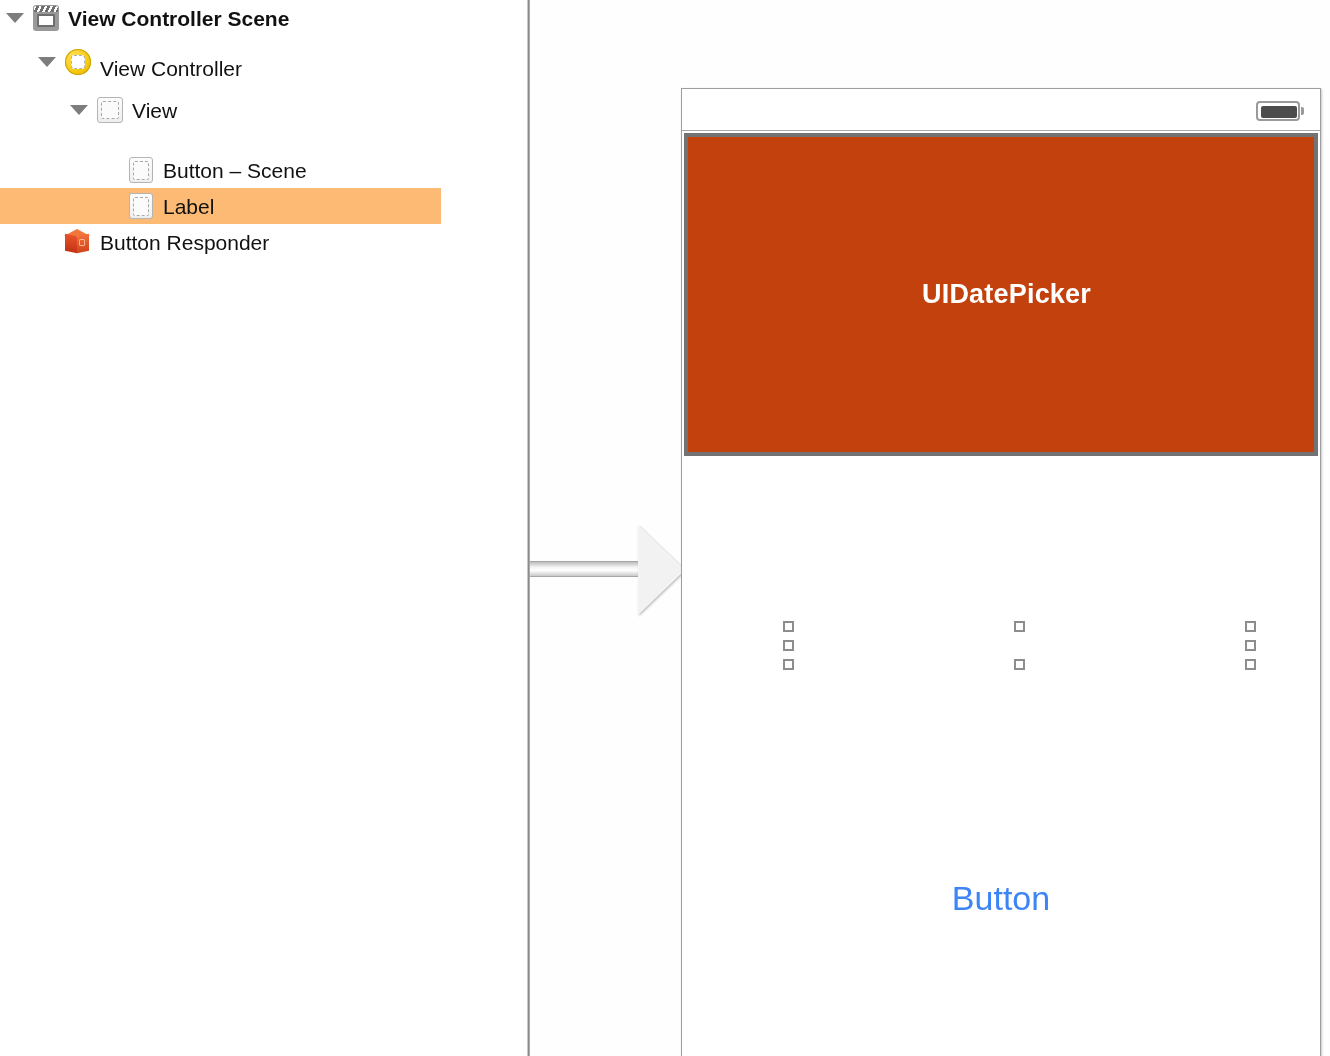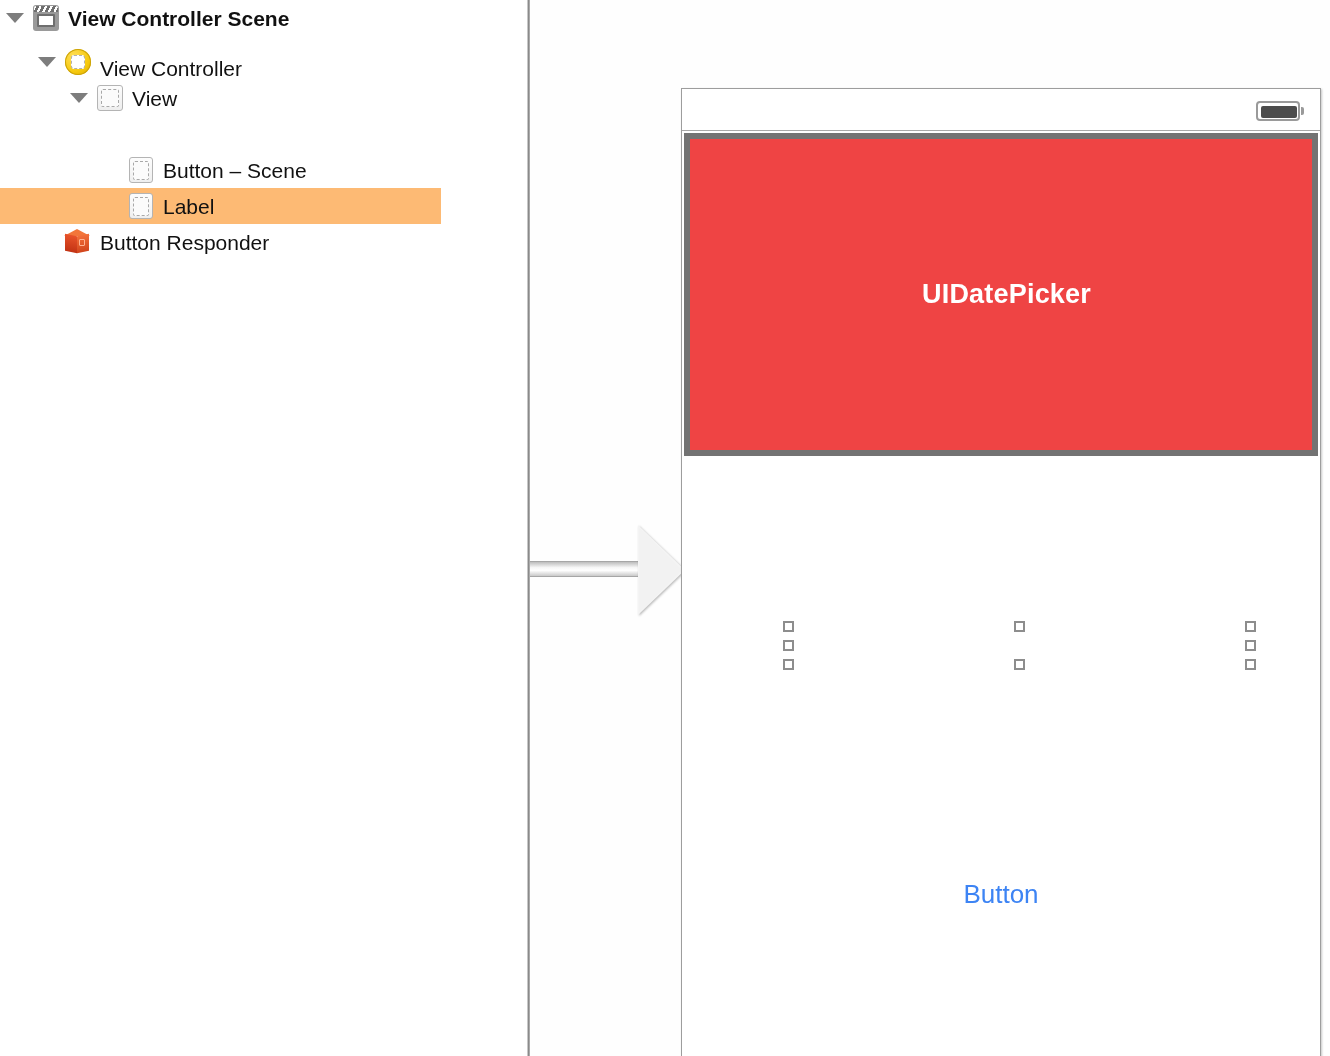--- a/index.html
+++ b/index.html
@@ -193,37 +193,37 @@
     position:absolute; left:3px; top:3px; width:36px; height:12px;
     background:#4c4c4c; border-radius:2px;
   }
   #battery .nub {
     position:absolute; left:45px; top:6px; width:3px; height:8px;
     background:#9a9a9a; border-radius:0 2px 2px 0;
   }
 
   #picker {
     position:absolute; left:2px; top:44px; width:634px; height:323px;
-    background:#ef4444;
-    border:6px solid #737373;
+    background:#c2410c;
+    border:4px solid #737373;
     display:flex; align-items:center; justify-content:center;padding-left:11px;
   }
   #picker-label {
     font-size:27px; font-weight:bold; color:#ffffff; letter-spacing:.2px;
   }
 
   
   .handle {
     position:absolute; width:11px; height:11px;
     background:#ffffff; border:2px solid #8d8d8d;
   }
 
   #canvas-button {
     position:absolute; left:0; width:638px; top:790px;
-    text-align:center; font-size:26px; color:#3d84f4;
+    text-align:center; font-size:34px; color:#3d84f4;
   }
 </style>
 </head>
 <body>
 
 <div id="root">
 
   <div id="outline">
 
     <div class="row" style="top:0px;">
@@ -240,21 +240,21 @@
     <div class="row" style="top:44px;">
       <div class="tri" style="left:38px; top:13px;"></div>
       <div class="ico" style="left:65px; top:5px;">
         <div class="ico-vc">
             <div class="inner"></div>
           </div>
       </div>
       <div class="row-label" style="position:absolute; left:100px;margin-top:13px;">View Controller</div>
     </div>
 
-    <div class="row" style="top:80px;padding-left:40px;">
+    <div class="row" style="top:92px;padding-left:40px;">
       <div class="tri" style="left:70px; top:13px;"></div>
       <div class="ico" style="left:97px; top:5px;">
         <div class="ico-view">
             <div class="inner"></div>
           </div>
       </div>
       <div class="row-label" style="position:absolute; left:132px;">View</div>
     </div>
 
 

